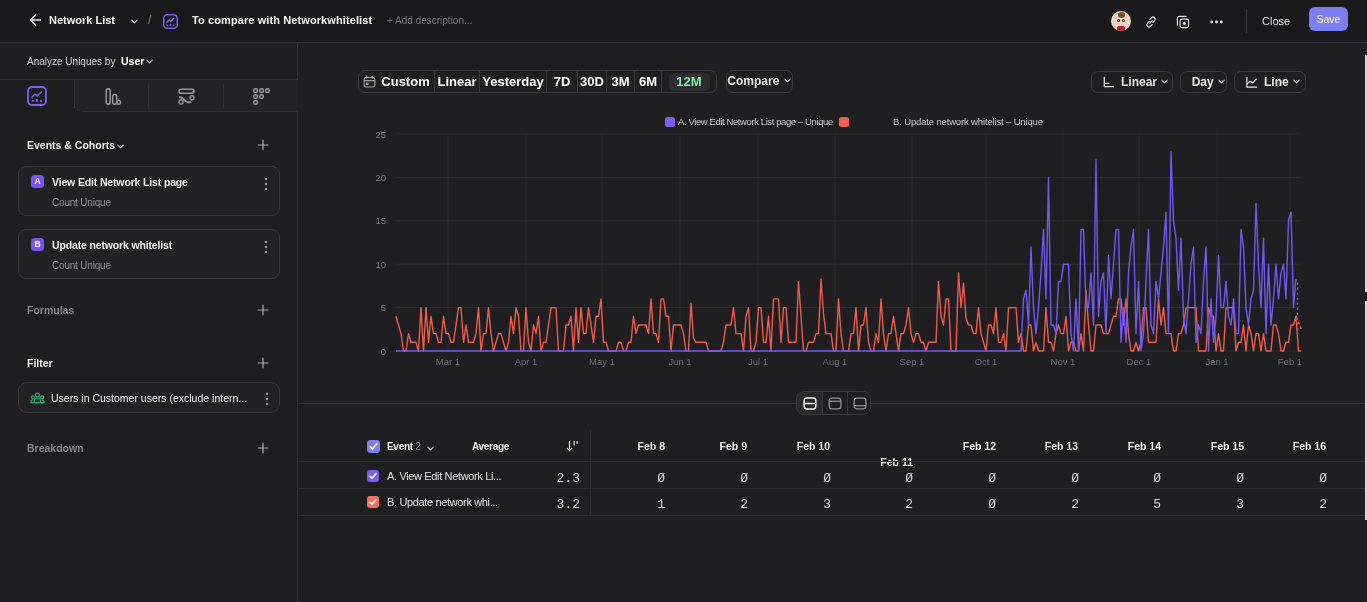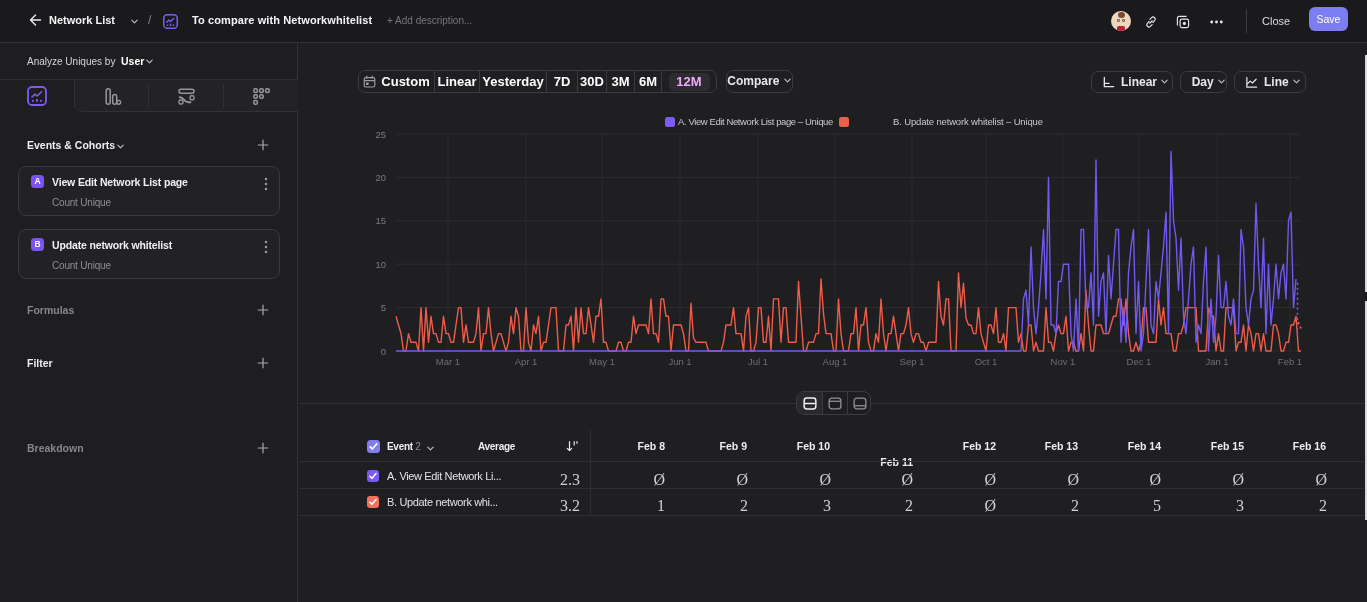--- a/index.html
+++ b/index.html
@@ -5,21 +5,21 @@
 html,body { width:1367px; height:602px; overflow:hidden; background:#1f1f22; font-family:"Liberation Sans",sans-serif; }
 .abs { position:absolute; }
 #page { position:relative; width:1367px; height:602px; background:#1f1f22; }
 #topbar { position:absolute; left:0; top:0; width:1367px; height:43px; background:#1a1a1c; border-bottom:1px solid #323236; }
 #sidebar { position:absolute; left:0; top:43px; width:298px; height:559px; background:#1e1e20; border-right:1px solid #323236; }
 .card { position:absolute; left:18px; width:262px; border:1px solid #39393e; border-radius:8px; background:#222225; }
 .btn { position:absolute; border:1px solid #3b3b40; border-radius:7px; color:#c7c7cc; font-size:13px; }
 .seg-item { font-size:13px; display:inline-block; height:100%; line-height:22px; color:#ffffff; font-size:13px; text-align:center; vertical-align:top; border-left:1px solid #3b3b40;font-weight:bold; }
 .seg-item:first-child { border-left:none; }
 .colr { width:72px; text-align:right; }
-.mono { font-family:Liberation Serif, serif; font-size:16px; color:#cfcfd4; }
+.mono { font-family:Liberation Mono, monospace; font-size:13px; color:#cfcfd4; }
 </style></head>
 <body>
 <div id="page">
 
 <div id="topbar">
   <svg class="abs" style="left:28px;top:13px" width="14" height="14" viewBox="0 0 14 14">
         <path d="M7.5 2 L2.5 7 L7.5 12 M2.5 7 L12.5 7" stroke="#ececee" stroke-width="1.4" fill="none" stroke-linecap="round" stroke-linejoin="round"></path>
       </svg>
   <div class="abs" style="left:49px;top:14px;font-size:11px;font-weight:bold;color:#f5f5f7;">Network List</div>
   <svg class="abs" style="left:130px;top:16.5px" width="9" height="9" viewBox="0 0 10 10">
@@ -126,40 +126,58 @@
         </svg>
   </div>
   <div class="abs" style="left:27px;top:261px;font-size:10.5px;font-weight:bold;color:#86868c;">Formulas</div>
   <svg class="abs" style="left:257px;top:261px" width="12" height="12" viewBox="0 0 12 12">
         <path d="M6 1.2 V10.8 M1.2 6 H10.8" stroke="#aaaaaf" stroke-width="1.2" fill="none" stroke-linecap="round"></path>
       </svg>
   <div class="abs" style="left:27px;top:314px;font-size:10.5px;font-weight:bold;color:#eeeef1;">Filter</div>
   <svg class="abs" style="left:257px;top:314px" width="12" height="12" viewBox="0 0 12 12">
         <path d="M6 1.2 V10.8 M1.2 6 H10.8" stroke="#aaaaaf" stroke-width="1.2" fill="none" stroke-linecap="round"></path>
       </svg>
+  <div class="card" style="top:339px;height:31px;border-radius:9px;">
+    <svg class="abs" style="left:11px;top:9px" width="15" height="13" viewBox="0 0 15 13">
+          <g stroke="#2aa26a" stroke-width="1.25" fill="none" stroke-linecap="round">
+            <circle cx="7.5" cy="3.1" r="2.1"></circle>
+            <path d="M4.3 10.3 C4.3 7.6 5.7 6.2 7.5 6.2 C9.3 6.2 10.7 7.6 10.7 10.3"></path>
+            <circle cx="2.9" cy="5.3" r="1.5"></circle>
+            <circle cx="12.1" cy="5.3" r="1.5"></circle>
+            <path d="M0.9 10.4 C0.9 8.9 1.7 7.9 2.9 7.9 M14.1 10.4 C14.1 8.9 13.3 7.9 12.1 7.9"></path>
+            <path d="M1 10.7 H14" stroke-width="1.5"></path>
+          </g>
+        </svg>
+    <div class="abs" style="left:32px;top:9px;font-size:10.5px;color:#f0f0f3;white-space:nowrap;">Users in Customer users (exclude intern...</div>
+    <svg class="abs" style="left:246px;top:9px" width="4" height="14" viewBox="0 0 4 14">
+          <circle cx="2" cy="2" r="1.25" fill="#9a9aa0"></circle>
+          <circle cx="2" cy="7" r="1.25" fill="#9a9aa0"></circle>
+          <circle cx="2" cy="12" r="1.25" fill="#9a9aa0"></circle>
+        </svg>
+  </div>
   <div class="abs" style="left:27px;top:399px;font-size:10.5px;font-weight:bold;color:#86868c;">Breakdown</div>
   <svg class="abs" style="left:257px;top:399px" width="12" height="12" viewBox="0 0 12 12">
         <path d="M6 1.2 V10.8 M1.2 6 H10.8" stroke="#aaaaaf" stroke-width="1.2" fill="none" stroke-linecap="round"></path>
       </svg>
 </div>
 
 <div class="btn" style="left:358px;top:70px;width:359px;height:23px;white-space:nowrap;overflow:hidden;font-size:0;">
   <div class="seg-item" style="width:75px;"><svg style="vertical-align:-2px;margin-right:5px" width="13" height="13" viewBox="0 0 13 13">
           <rect x="1.2" y="2.6" width="10.6" height="9.4" rx="1.8" stroke="#9b9ba1" stroke-width="1.2" fill="none"></rect>
           <path d="M1.2 5.6 H11.8" stroke="#9b9ba1" stroke-width="1.2"></path>
           <path d="M3.8 1 V3.2 M9.2 1 V3.2" stroke="#9b9ba1" stroke-width="1.2" stroke-linecap="round"></path>
           <rect x="3" y="7.4" width="2.6" height="2.6" rx=".5" fill="#9b9ba1"></rect>
         </svg>Custom</div>
   <div class="seg-item" style="width:45px;">Linear</div>
   <div class="seg-item" style="width:67px;">Yesterday</div>
   <div class="seg-item" style="width:31px;">7D</div>
   <div class="seg-item" style="width:29px;">30D</div>
   <div class="seg-item" style="width:28px;">3M</div>
   <div class="seg-item" style="width:27px;">6M</div>
-  <div class="seg-item" style="width:55px;color:#f0abfc;font-weight:bold;position:relative;"><span style="position:absolute;left:7px;top:2px;width:41px;height:18px;background:#2c2c31;border-radius:5px;"></span><span style="position:relative;">12M</span></div>
+  <div class="seg-item" style="width:55px;color:#86efac;font-weight:bold;position:relative;"><span style="position:absolute;left:7px;top:2px;width:41px;height:18px;background:#2c2c31;border-radius:5px;"></span><span style="position:relative;">12M</span></div>
 </div>
 <div class="btn" style="left:726px;top:70px;width:67px;height:23px;line-height:21px;text-align:center;color:#e8e8ec;font-weight:bold;font-size:12px;">Compare <svg style="vertical-align:0px" width="9" height="9" viewBox="0 0 10 10">
         <path d="M2 3.5 L5 6.5 L8 3.5" stroke="#bdbdc2" stroke-width="1.3" fill="none" stroke-linecap="round" stroke-linejoin="round"></path>
       </svg></div>
 <div class="btn" style="left:1091px;top:71px;width:82px;height:22px;line-height:20px;color:#e8e8ec;font-weight:bold;font-size:12px;">
   <svg style="vertical-align:-2.5px;margin:0 6px 0 10px" width="13" height="13" viewBox="0 0 14 14">
         <path d="M2.5 1.5 V11.5 H12.5 M2.5 8 H7.5" stroke="#e8e8ec" stroke-width="1.4" fill="none" stroke-linecap="round" stroke-linejoin="round"></path>
       </svg>Linear <svg style="vertical-align:0px" width="9" height="9" viewBox="0 0 10 10">
         <path d="M2 3.5 L5 6.5 L8 3.5" stroke="#bdbdc2" stroke-width="1.3" fill="none" stroke-linecap="round" stroke-linejoin="round"></path>
       </svg>
@@ -252,21 +270,21 @@
 </div>
 
 <div class="abs" style="left:367px;top:440px;width:13px;height:13px;border-radius:3.5px;background:#7f7ff0;"></div>
 <svg class="abs" style="left:367px;top:440px" width="13" height="13" viewBox="0 0 13 13">
       <path d="M3.2 6.8 L5.4 9 L9.8 3.8" stroke="#fff" stroke-width="1.7" fill="none" stroke-linecap="round" stroke-linejoin="round"></path>
     </svg>
 <div class="abs" style="left:387px;top:441px;font-size:10px;font-weight:bold;color:#eeeef1;letter-spacing:-0.3px;">Event <span style="color:#8d8d93;font-weight:normal;">2</span></div>
 <svg class="abs" style="left:426px;top:443.5px" width="9" height="9" viewBox="0 0 10 10">
       <path d="M2 3.5 L5 6.5 L8 3.5" stroke="#bdbdc2" stroke-width="1.3" fill="none" stroke-linecap="round" stroke-linejoin="round"></path>
     </svg>
-<div class="abs" style="left:456px;top:441px;width:81px;text-align:center;font-size:10px;font-weight:bold;color:#eeeef1;letter-spacing:-0.3px;">Average</div>
+<div class="abs" style="left:472px;top:441px;width:81px;text-align:left;font-size:10px;font-weight:bold;color:#eeeef1;letter-spacing:-0.3px;">Average</div>
 <svg class="abs" style="left:566px;top:440px" width="13" height="13" viewBox="0 0 13 13">
       <path d="M3.5 1.5 V10.5 M3.5 10.5 L1.3 8.3 M3.5 10.5 L5.7 8.3" stroke="#e8e8ec" stroke-width="1.2" fill="none" stroke-linecap="round" stroke-linejoin="round"></path>
       <path d="M8.2 1.5 V5 M11 1.5 V3.2" stroke="#e8e8ec" stroke-width="1.2" stroke-linecap="round"></path>
     </svg>
 <div class="abs colr" style="left:593px;top:440px;font-weight:bold;font-size:10.5px;color:#ededf0;">Feb 8</div>
     <div class="abs colr" style="left:675px;top:440px;font-weight:bold;font-size:10.5px;color:#ededf0;">Feb 9</div>
     <div class="abs colr" style="left:758px;top:440px;font-weight:bold;font-size:10.5px;color:#ededf0;">Feb 10</div>
     <div class="abs colr" style="left:841px;top:456px;font-weight:bold;font-size:10.5px;color:#ededf0;">Feb 11</div>
     <div class="abs colr" style="left:924px;top:440px;font-weight:bold;font-size:10.5px;color:#ededf0;">Feb 12</div>
     <div class="abs colr" style="left:1006px;top:440px;font-weight:bold;font-size:10.5px;color:#ededf0;">Feb 13</div>

